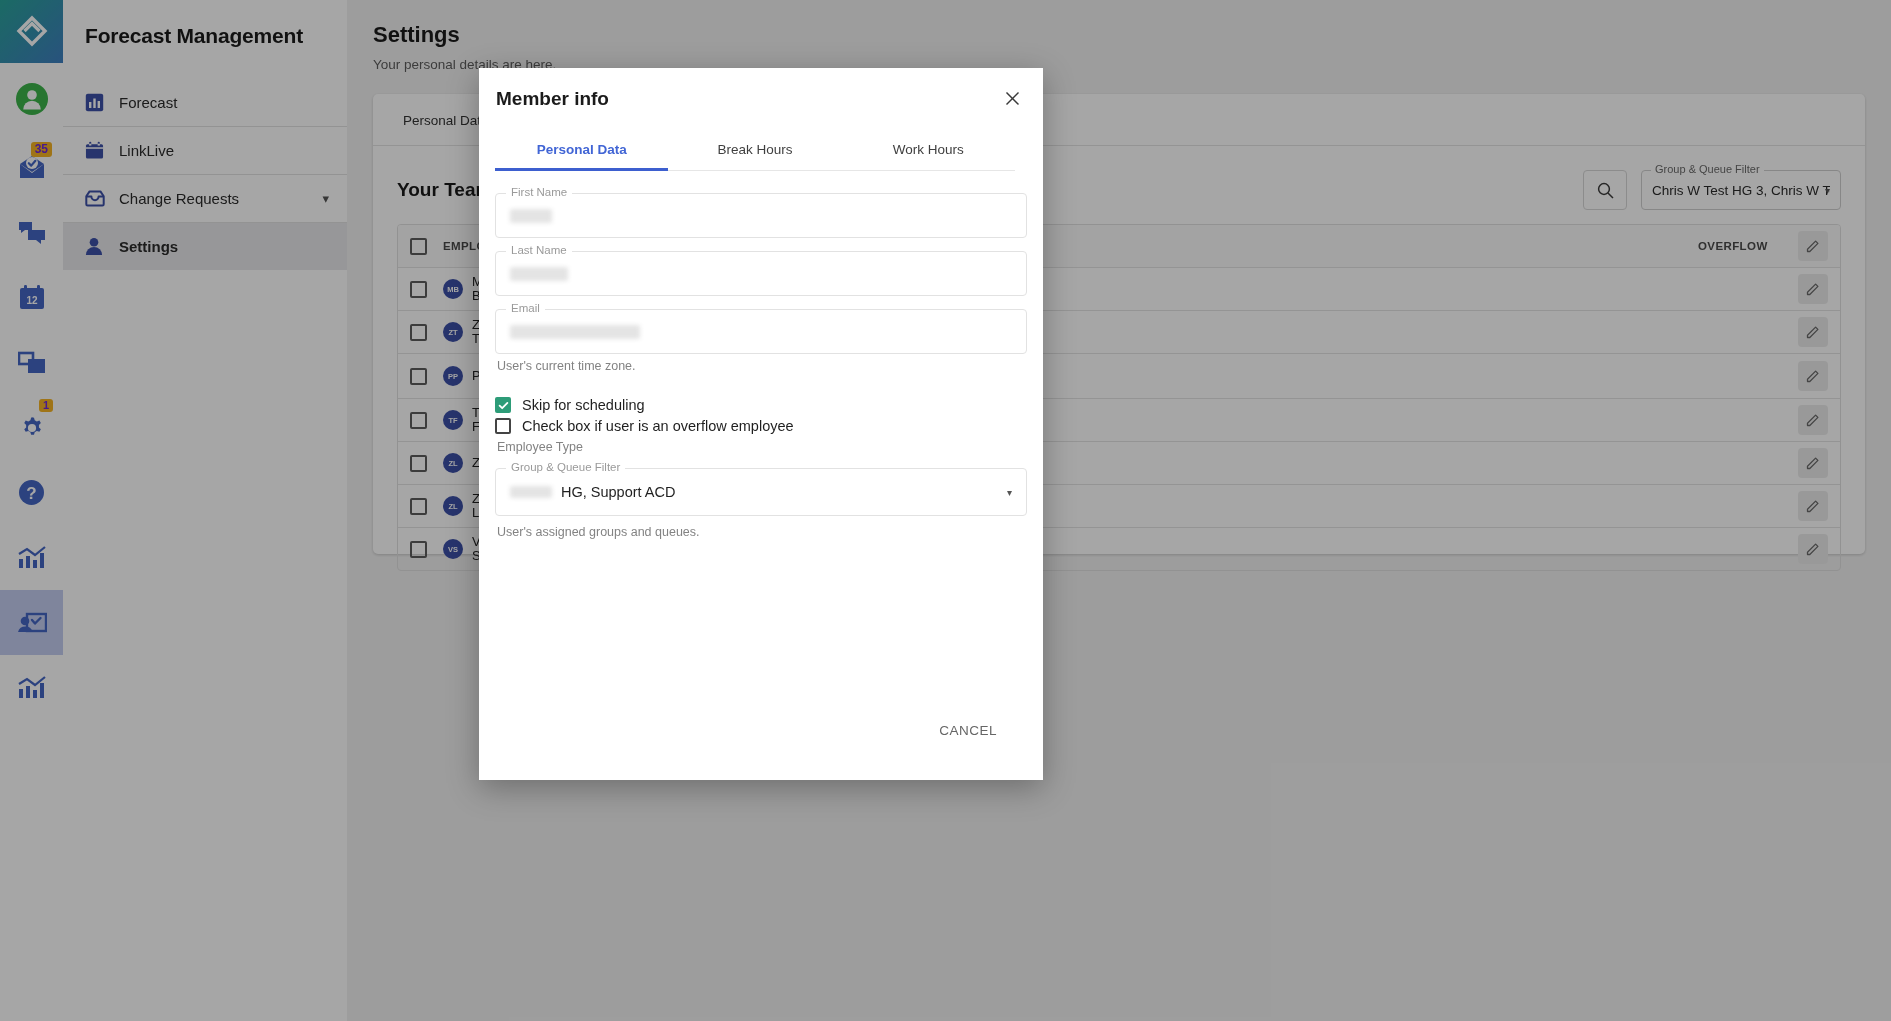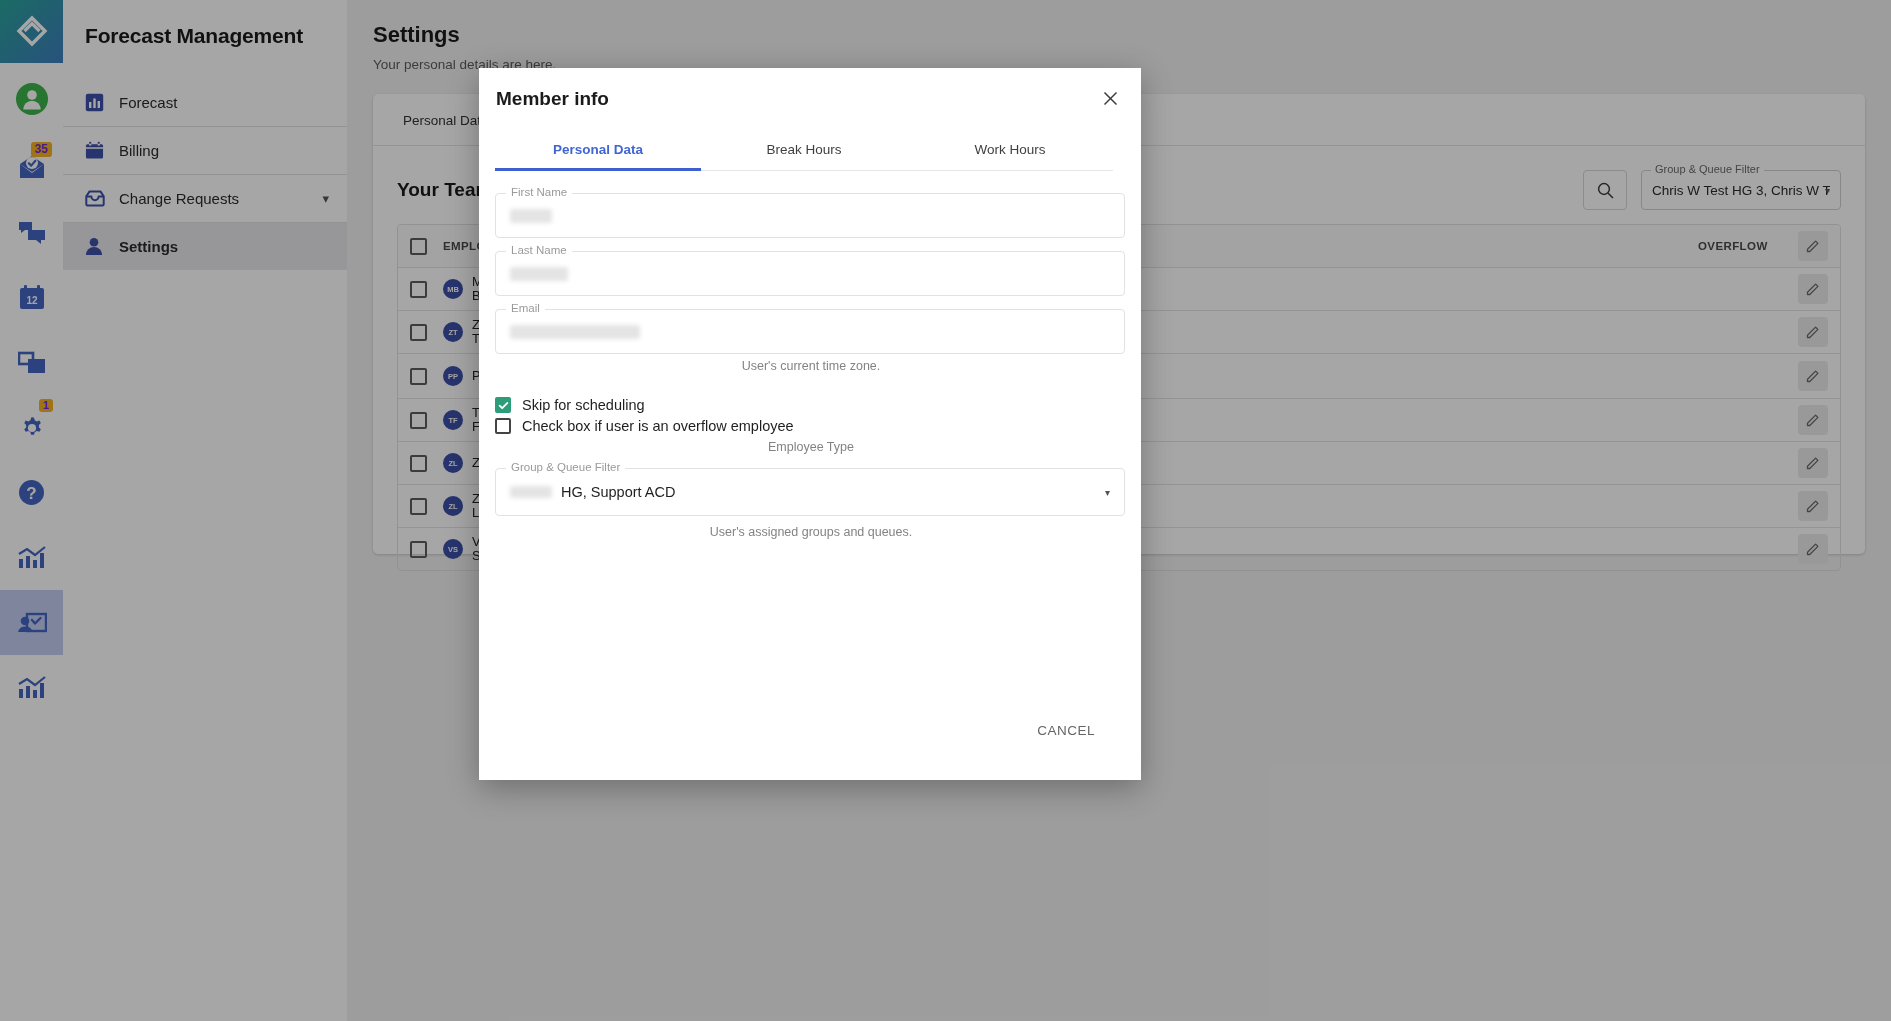--- a/index.html
+++ b/index.html
@@ -122,21 +122,21 @@
   .edit-btn {
     width: 30px; height: 30px; border-radius: 4px; background: #ececec;
     display: flex; align-items: center; justify-content: center; flex: 0 0 30px;
   }
 
   
   .scrim { position: absolute; inset: 0; background: rgba(0,0,0,.35); z-index: 50; }
 
   
   .modal {
-    position: absolute; left: 479px; top: 68px; width: 662px; height: 712px;
+    position: absolute; left: 479px; top: 68px; width: 564px; height: 712px;
     background: #ffffff; z-index: 60; box-shadow: 0 8px 30px rgba(0,0,0,.3);
     display: flex; flex-direction: column;
   }
   .modal-head { position: relative; padding: 20px 28px 0 16px; }
   .modal-title { font-size: 19px; font-weight: bold; color: #1b1b1b; padding-left: 1px; }
   .modal-close {
     position: absolute; top: 17px; right: 18px; width: 26px; height: 26px;
     display: flex; align-items: center; justify-content: center; color: #444;
     font-size: 19px; line-height: 1;
   }
@@ -144,21 +144,21 @@
   .m-tab {
     flex: 1 1 0; text-align: center; font-size: 13.5px; color: #3f3f3f;
     padding: 12px 0 13px 0; position: relative;
   }
   .m-tab.active { color: #4165d5; font-weight: bold; }
   .m-tab.active::after {
     content: ""; position: absolute; left: 0; right: 0; bottom: -1px;
     height: 3px; background: #3d5fcf;
   }
 
-  .modal-body { flex: 1 1 auto; padding: 22px 16px 0 16px; overflow: hidden; text-align: center; }
+  .modal-body { flex: 1 1 auto; padding: 22px 16px 0 16px; overflow: hidden; }
 
   .field {
     position: relative; border: 1px solid #e2e2e2; border-radius: 4px;
     height: 45px; margin-bottom: 13px; display: flex; align-items: center;
     padding: 0 14px;
   }
   .field-legend {
     position: absolute; top: -8px; left: 10px; background: #fff; padding: 0 5px;
     font-size: 11.5px; color: #9a9a9a;
   }
@@ -328,21 +328,21 @@
           <span class="nav-ico">
             <svg width="19" height="19" viewBox="0 0 20 20">
               <rect x="1" y="3.5" width="18" height="15" rx="1.6" fill="#3c50a8"></rect>
               <rect x="4.4" y="0.8" width="2.2" height="4.4" rx="1" fill="#3c50a8"></rect>
               <rect x="13.4" y="0.8" width="2.2" height="4.4" rx="1" fill="#3c50a8"></rect>
               <rect x="1" y="6.6" width="18" height="1.6" fill="#ffffff"></rect>
               <rect x="4.3" y="2.8" width="2.4" height="2" fill="#ffffff"></rect>
               <rect x="13.3" y="2.8" width="2.4" height="2" fill="#ffffff"></rect>
             </svg>
           </span>
-          <span>Billing</span>
+          <span>LinkLive</span>
         </div>
 
         <div class="nav-row">
           <span class="nav-ico">
             <svg width="20" height="17" viewBox="0 0 20 17">
               <path d="M1.3 6.3 L4.6 1.4 h10.8 l3.3 4.9 v8 a1.3 1.3 0 0 1 -1.3 1.3 H2.6 a1.3 1.3 0 0 1 -1.3 -1.3 z" fill="none" stroke="#3c50a8" stroke-width="2" stroke-linejoin="round"></path>
               <path d="M1.3 6.6 h5.1 a3.6 3.6 0 0 0 7.2 0 h5.1" fill="none" stroke="#3c50a8" stroke-width="2" stroke-linejoin="round"></path>
             </svg>
           </span>
           <span>Change Requests</span>

